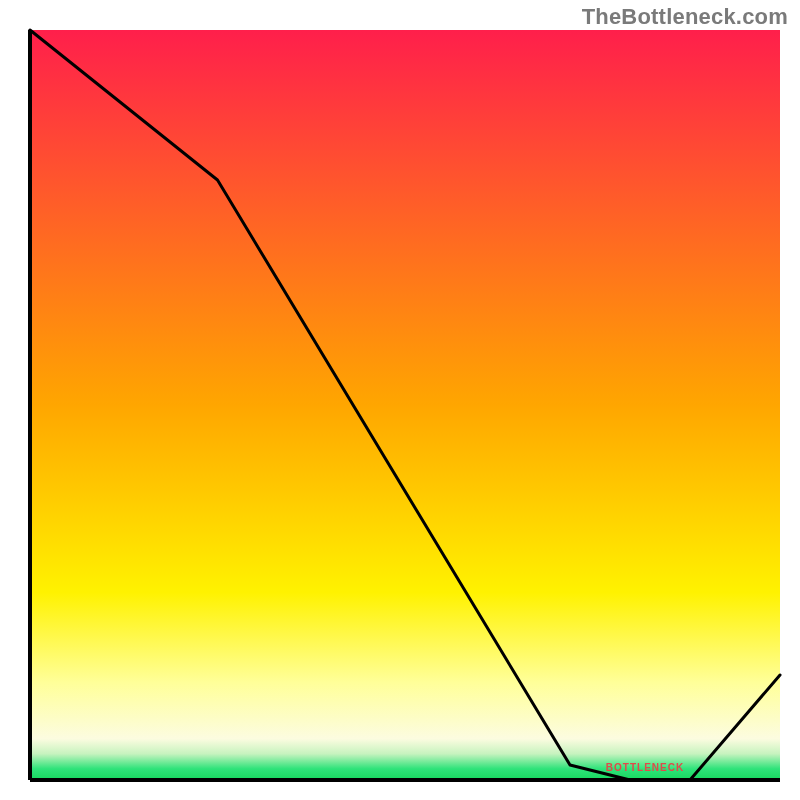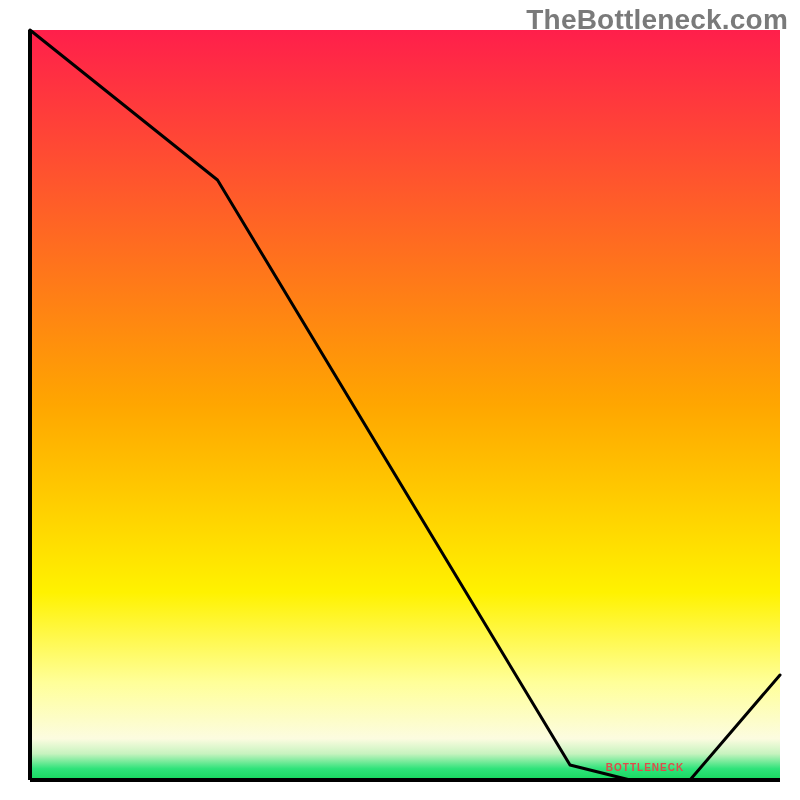--- a/index.html
+++ b/index.html
@@ -13,21 +13,21 @@
   }
   .stage {
     position: relative;
     width: 800px;
     height: 800px;
   }
   .watermark {
     position: absolute;
     top: 4px;
     right: 12px;
-    font-size: 28px;
+    font-size: 22px;
     font-weight: 600;
     color: #7a7a7a;
     letter-spacing: 0.2px;
     z-index: 20;
     user-select: none;
   }
   svg.plot {
     position: absolute;
     left: 0;
     top: 0;

